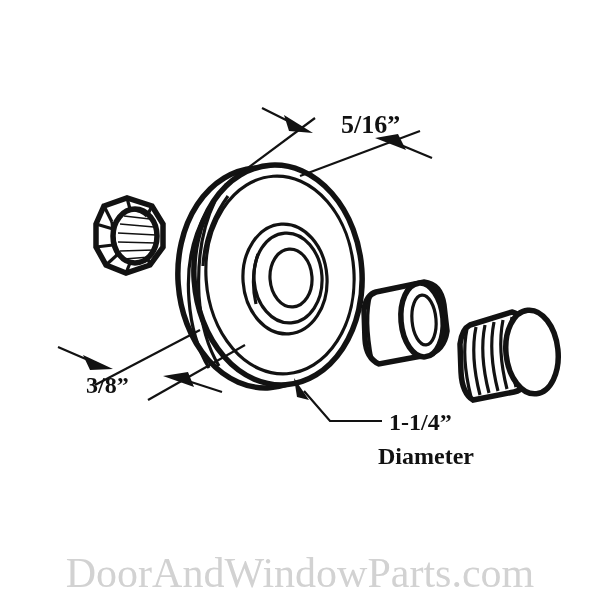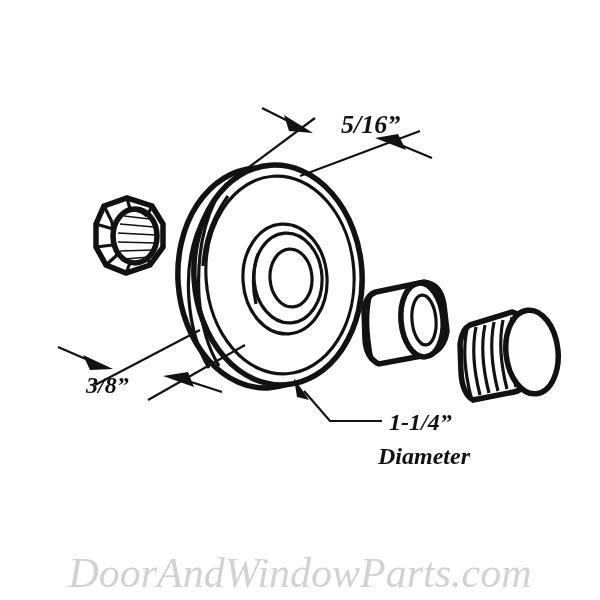--- a/index.html
+++ b/index.html
@@ -13,21 +13,20 @@
     font-family: "Liberation Serif", "DejaVu Serif", serif;
     overflow: hidden;
     position: relative;
   }
   #diagram-root {
     position: absolute;
     left: 0;
     top: 0;
     width: 536px;
     height: 600px;
-    font-style: italic;
   }
   svg.canvas {
     display: block;
     width: 600px;
     height: 600px;
   }
   .dim-text {
     font-family: "Liberation Serif", "DejaVu Serif", serif;
     font-weight: bold;
     font-size: 26px;

